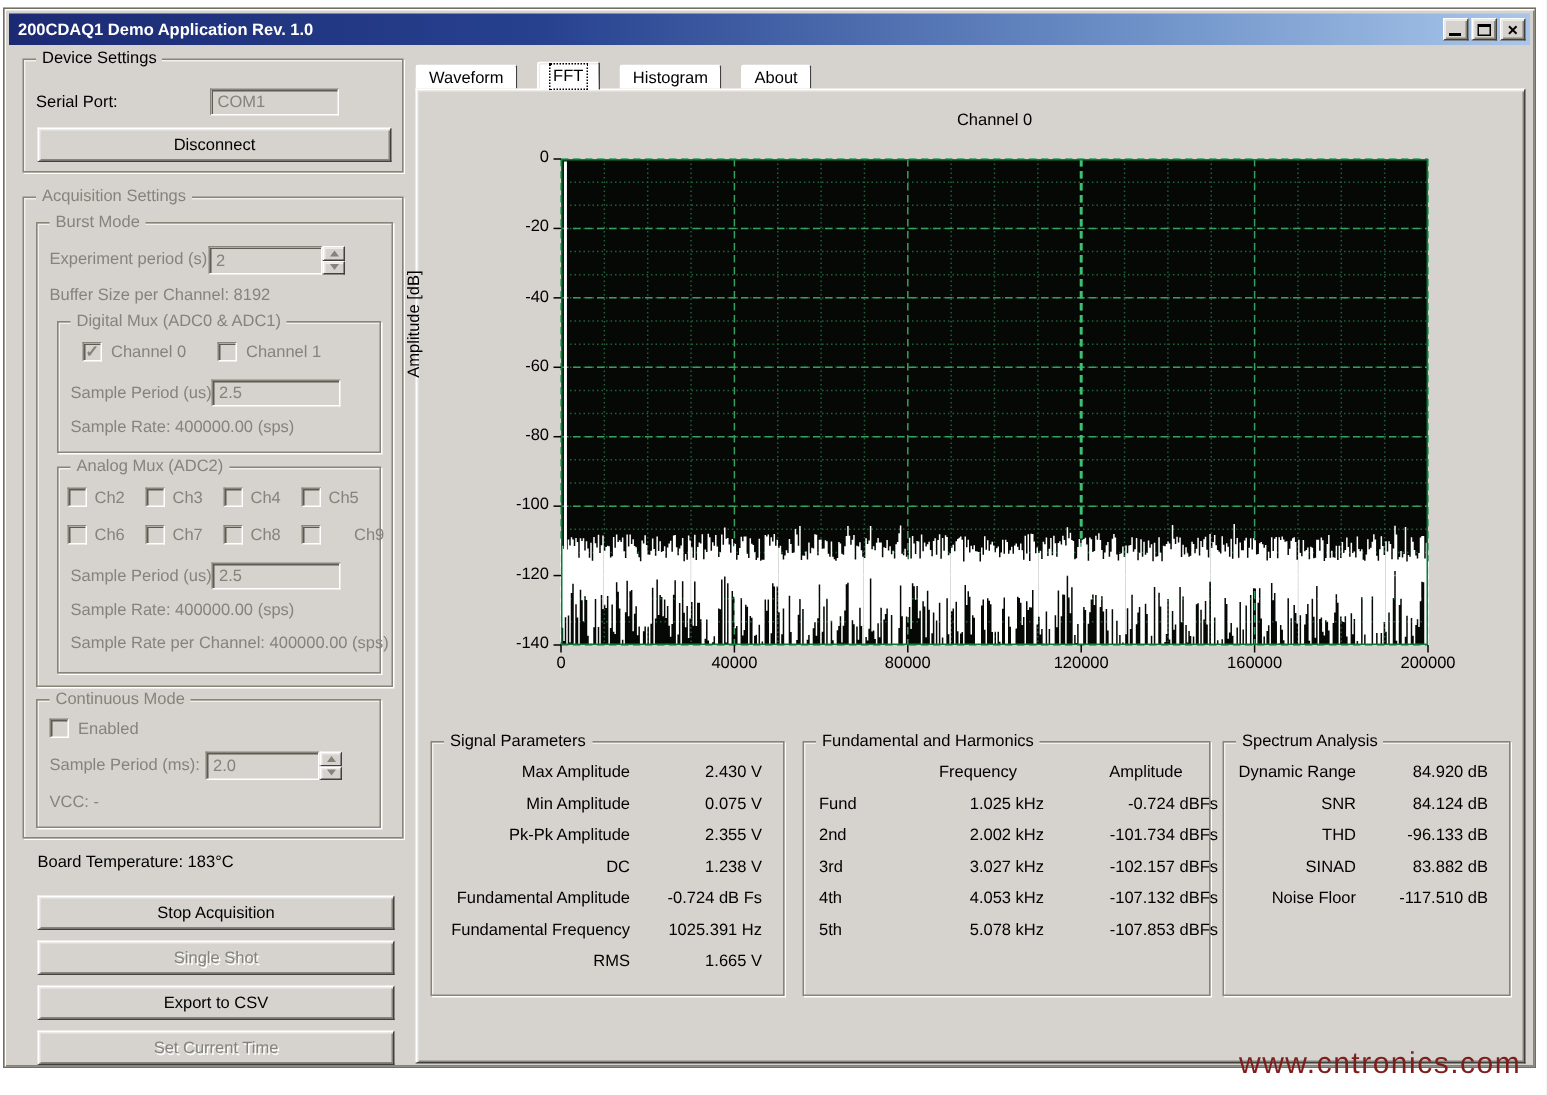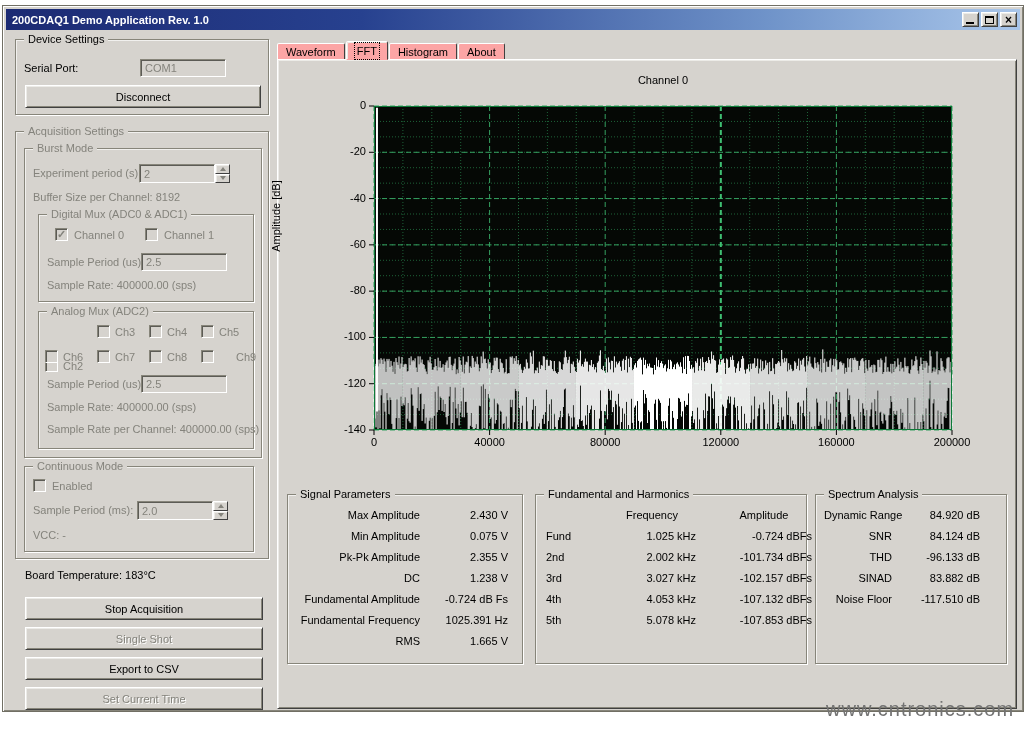--- a/index.html
+++ b/index.html
@@ -51,23 +51,23 @@
   .btn { position:absolute; height:23px; background:#d6d3ce; border:1px solid;
          border-color:#ffffff #404040 #404040 #ffffff;
          box-shadow:inset 1px 1px 0 #ecebe7, inset -1px -1px 0 #87857a;
          display:flex; align-items:center; justify-content:center; font-size:11px; }
   .btn.disabled { color:#84837c; text-shadow:1px 1px 0 #ffffff; }
 
   .lbl { position:absolute; white-space:nowrap; }
 
   
   .tab-bar { position:absolute; left:271px; top:9px; display:flex; align-items:flex-end; height:19px; }
-  .tab { height:17px; padding:0 8px; background:#fca5a5; border:1px solid;
+  .tab { height:17px; padding:0 8px; background:#ffffff; border:1px solid;
          border-color:#ffffff #404040 transparent #ffffff; border-radius:2px 2px 0 0;
-         display:flex; align-items:center; margin-right:1px; }
+         display:flex; align-items:center; margin-right:13px; }
   .tab.selected { height:19px; position:relative; z-index:5; padding:0 10px;
                   box-shadow:inset 1px 1px 0 #ecebe7; }
   .tab.selected .tab-inner { outline:1px dotted #000; outline-offset:2px; }
   .tab-panel { position:absolute; left:271px; top:27px; width:740px; height:650px;
                background:#d6d3ce; border:1px solid; border-color:#ffffff #404040 #404040 #ffffff;
                box-shadow:inset 1px 1px 0 #ecebe7, inset -1px -1px 0 #87857a; }
 
   .chart-title { position:absolute; left:96px; top:14px; width:578px; text-align:center; }
   .plot-wrap { position:absolute; left:96px; top:46px; width:578px; height:324px; }
   svg { overflow:visible; display:block; }
@@ -82,21 +82,21 @@
   .kv-value { width:88px; text-align:right; white-space:nowrap; }
   .sp-rows { position:absolute; left:0; right:0; top:14px; }
 
   .harm-grid { position:absolute; left:10px; top:14px; display:grid;
                grid-template-columns:52px 108px 116px; row-gap:9px; }
   .hg-name { text-align:left; }
   .hg-freq, .hg-amp { text-align:right; white-space:nowrap; padding-right:10px; }
   .hg-head { text-align:center; white-space:nowrap; }
 
   .watermark { position:absolute; left:826px; top:698px; width:200px; font-size:20px;
-               color:#737373; letter-spacing:1px; white-space:nowrap; }
+               color:#7f1d1d; letter-spacing:1px; white-space:nowrap; }
 </style>
 </head>
 <body>
 
 <div class="window">
   <div class="titlebar">
     <span class="titlebar-text">200CDAQ1 Demo Application Rev. 1.0</span>
     <div class="winbtn">
         <span class="glyph-min"></span>
       </div>
@@ -149,21 +149,21 @@
               </div>
             </div>
           <span class="lbl dis" style="left:8px; top:41px;">Sample Period (us):</span>
           <input class="field" style="left: 102px; top: 38px; width: 86px; height: 18px;" readonly="" value="2.5">
           <span class="lbl dis" style="left:8px; top:64px;">Sample Rate: 400000.00 (sps)</span>
         </div>
 
         <div class="group" style="left:13px; top:162px; width:216px; height:138px;">
           <span class="group-label dis">Analog Mux (ADC2)</span>
           <div id="analog-channels">
-              <div class="check-row dis" style="left: 6px; top: 13px; gap: 5px; margin-top: 34px;">
+              <div class="check-row dis" style="left: 6px; top: 13px; gap: 5px;">
                 <span class="checkbox"></span>
                 <span>Ch2</span>
               </div>
               <div class="check-row dis" style="left: 58px; top: 13px; gap: 5px;">
                 <span class="checkbox"></span>
                 <span>Ch3</span>
               </div>
               <div class="check-row dis" style="left: 110px; top: 13px; gap: 5px;">
                 <span class="checkbox"></span>
                 <span>Ch4</span>
@@ -398,21 +398,21 @@
             <span class="hg-freq">4.053  kHz</span>
             <span class="hg-amp">-107.132  dBFs</span>
             <span class="hg-name">5th</span>
             <span class="hg-freq">5.078  kHz</span>
             <span class="hg-amp">-107.853  dBFs</span>
           </div>
       </div>
 
       <div class="group" style="left:537px; top:434px; width:192px; height:170px;">
         <span class="group-label">Spectrum Analysis</span>
-        <div class="sp-rows" id="spectrum-rows" style="padding-right:12px;">
+        <div class="sp-rows" id="spectrum-rows" style="padding-right:0;">
             <div class="kv-row">
               <span class="kv-label">Dynamic Range</span>
               <span class="kv-value">84.920  dB</span>
             </div>
             <div class="kv-row">
               <span class="kv-label">SNR</span>
               <span class="kv-value">84.124  dB</span>
             </div>
             <div class="kv-row">
               <span class="kv-label">THD</span>

